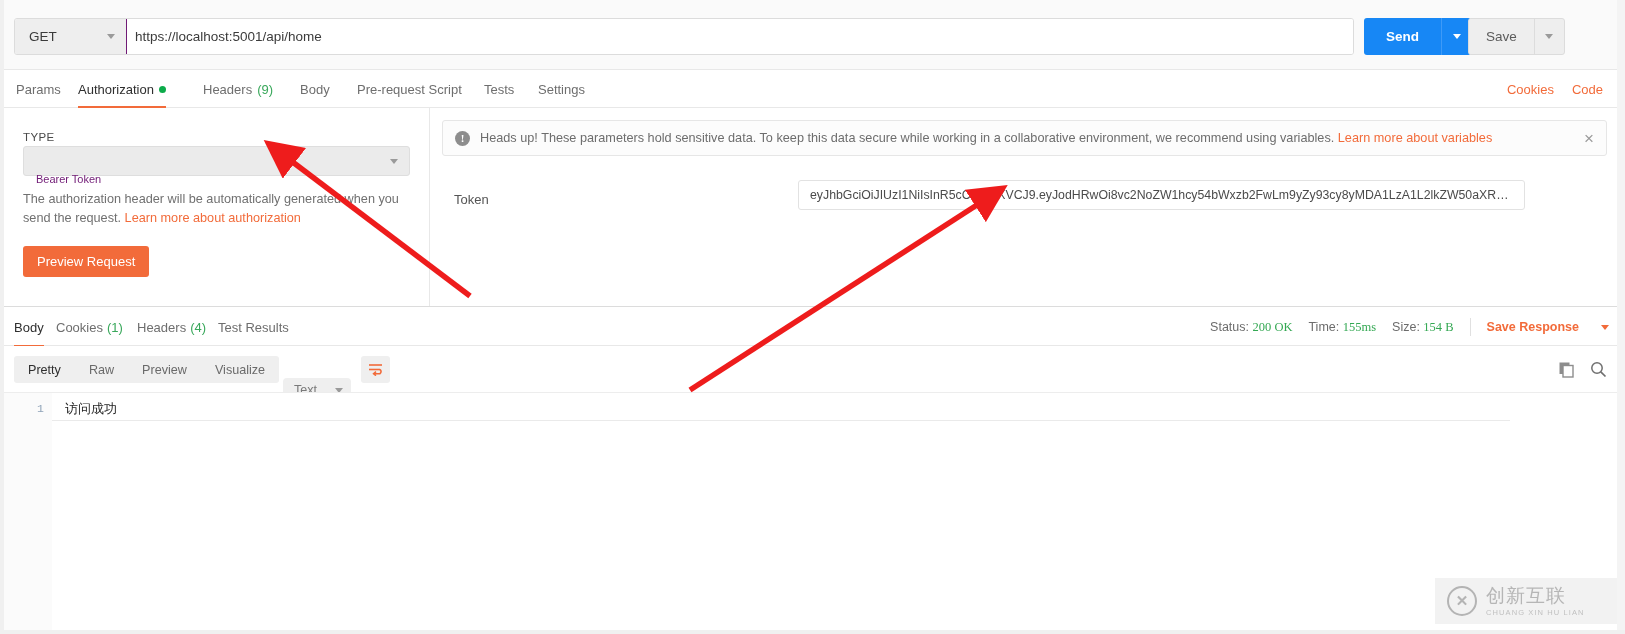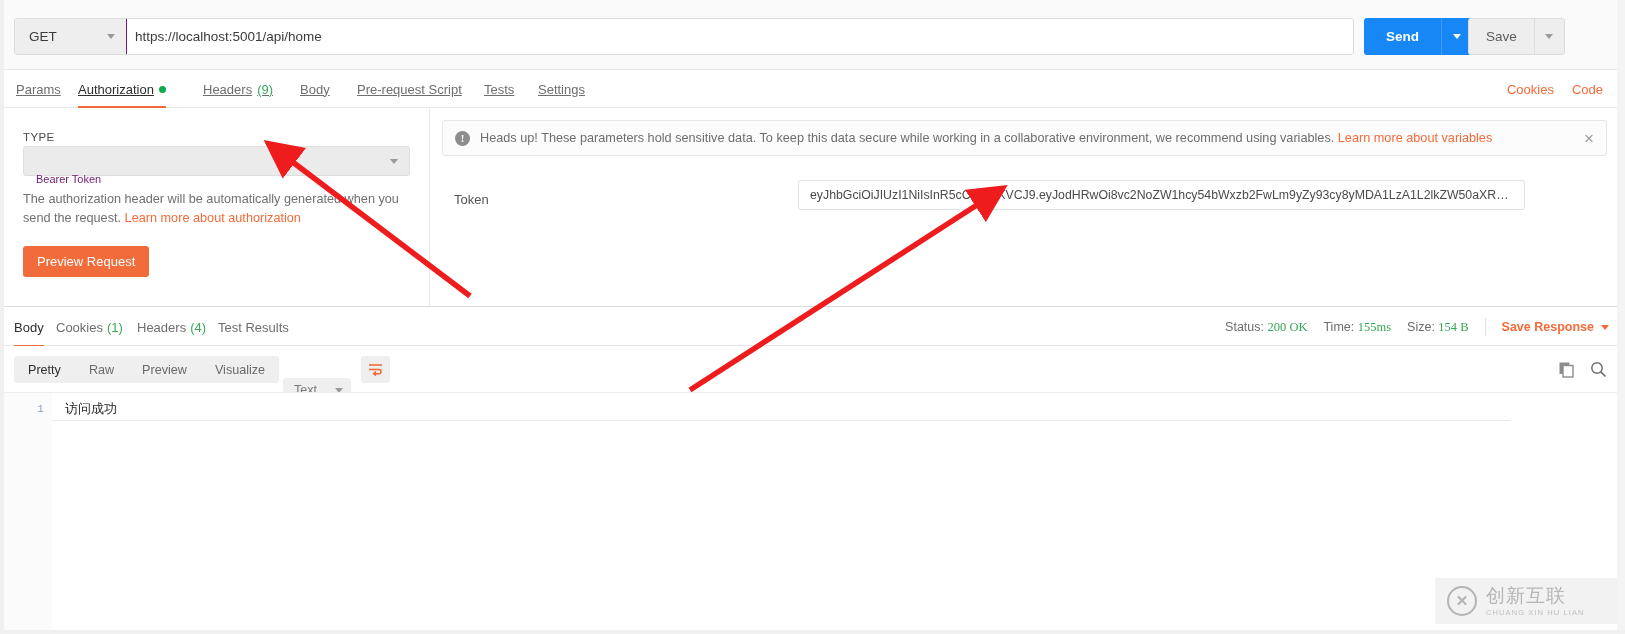--- a/index.html
+++ b/index.html
@@ -66,21 +66,21 @@
   }
 
   
   .reqtabs {
     position: absolute; left: 0; top: 70px; width: 1625px; height: 38px;
     border-bottom: 1px solid #e8e8e8; background: #ffffff;
   }
   .tab {
     position: absolute; top: 0; height: 38px;
     display: flex; align-items: center; gap: 5px;
-    font-size: 13px; color: #6e6e6e; cursor: pointer; text-decoration: underline;
+    font-size: 13px; color: #6e6e6e; cursor: pointer;
   }
   .tab.active { color: #2e2e2e; }
   .tab.active::after {
     content: ""; position: absolute; left: 0; right: 0; bottom: 0;
     height: 2.5px; background: #f26b3a;
   }
   .green-dot { width: 7px; height: 7px; border-radius: 50%; background: #0cab4a; }
   .cnt { color: #39a85b; }
   .rt-right { position: absolute; top: 0; height: 38px; display: flex;
     align-items: center; gap: 18px; right: 22px; }
@@ -153,21 +153,21 @@
     content: ""; position: absolute; left: 0; right: 0; bottom: 0;
     height: 2.5px; background: #f26b3a;
   }
   .status-area {
     position: absolute; right: 16px; top: 0; height: 40px;
     display: flex; align-items: center; gap: 16px; font-size: 12.5px; color: #6c6c6c;
   }
   .stat-val { color: #34a853; font-family: Liberation Serif, serif; }
   .divider-v { width: 1px; height: 18px; background: #e0e0e0; }
   .save-resp { color: #f26b3a; font-weight: bold; font-size: 12.5px;
-    display: flex; align-items: center; gap: 7px; cursor: pointer; }
+    display: flex; align-items: center; gap: 22px; cursor: pointer; }
   .save-resp .caret { border-top-color: #f26b3a; }
 
   
   .bodybar { position: absolute; left: 0; top: 346px; width: 1625px; height: 46px; background: #ffffff; }
   .seg {
     position: absolute; left: 14px; top: 10px; height: 27px;
     background: #efefef; border-radius: 3px; display: flex; align-items: center;
   }
   .seg-item { font-size: 12.6px; color: #6a6a6a; padding: 12px 14px; cursor: pointer;
     height: 40px; display: flex; align-items: center; }

